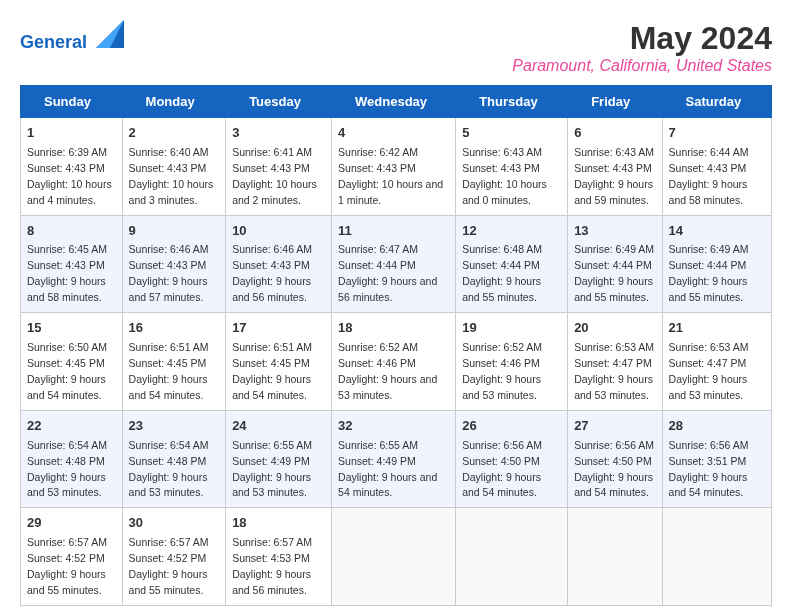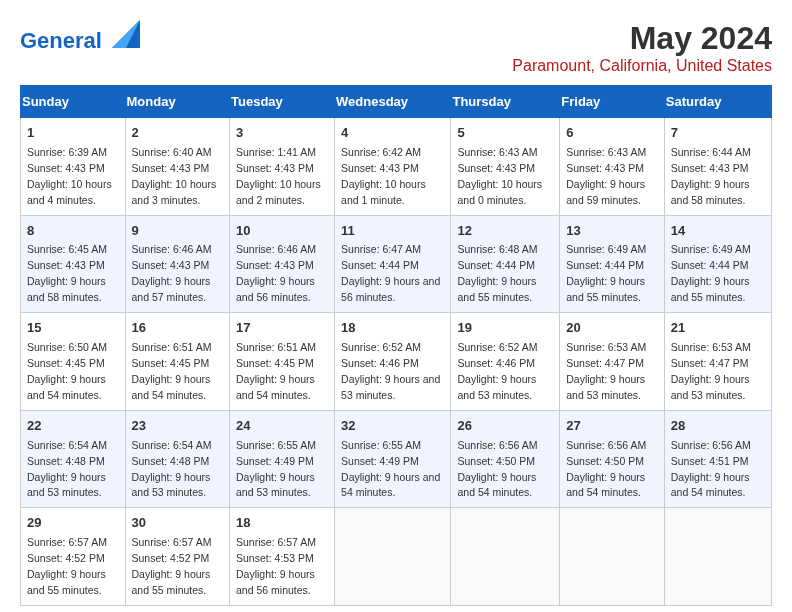--- a/index.html
+++ b/index.html
@@ -14,21 +14,21 @@
       display: flex;
       justify-content: space-between;
       align-items: flex-start;
       margin-bottom: 10px;
     }
     .logo {
       display: flex;
       align-items: center;
     }
     .logo-text {
-      font-size: 22px;
+      font-size: 18px;
       font-weight: bold;
       color: #333;
       line-height: 1.1;
     }
     .logo-text span {
       color: #1565c0;
     }
     .logo-icon {
       width: 28px;
       height: 28px;
@@ -37,33 +37,34 @@
     .title-block {
       text-align: right;
     }
     .main-title {
       font-size: 32px;
       font-weight: bold;
       color: #333;
     }
     .subtitle {
       font-size: 16px;
-      color: #b91c1c;
+      color: #ec4899;
+      font-style: italic;
     }
     table {
       width: 100%;
       border-collapse: collapse;
       font-size: 11px;
     }
     thead tr {
       background-color: #1565c0;
       color: #fff;
     }
     thead th {
-      padding: 8px 1px;
+      padding: 8px 23px;
       font-size: 13px;
       font-weight: bold;
       text-align: left;
       border: 1px solid #1565c0;
     }
     tbody tr {
       vertical-align: top;
     }
     tbody tr:nth-child(odd) {
       background-color: #fff;
@@ -122,21 +123,21 @@
         <th>Wednesday</th>
         <th>Thursday</th>
         <th>Friday</th>
         <th>Saturday</th>
       </tr>
   </thead>
   <tbody id="calendar-body">
   <tr>
         <td><span class="day-num">1</span><span class="day-info">Sunrise: 6:39 AM</span><br><span class="day-info">Sunset: 4:43 PM</span><br><span class="day-info">Daylight: 10 hours and 4 minutes.</span></td>
         <td><span class="day-num">2</span><span class="day-info">Sunrise: 6:40 AM</span><br><span class="day-info">Sunset: 4:43 PM</span><br><span class="day-info">Daylight: 10 hours and 3 minutes.</span></td>
-        <td><span class="day-num">3</span><span class="day-info">Sunrise: 1:41 AM</span><br><span class="day-info">Sunset: 4:43 PM</span><br><span class="day-info">Daylight: 10 hours and 2 minutes.</span></td>
+        <td><span class="day-num">3</span><span class="day-info">Sunrise: 6:41 AM</span><br><span class="day-info">Sunset: 4:43 PM</span><br><span class="day-info">Daylight: 10 hours and 2 minutes.</span></td>
         <td><span class="day-num">4</span><span class="day-info">Sunrise: 6:42 AM</span><br><span class="day-info">Sunset: 4:43 PM</span><br><span class="day-info">Daylight: 10 hours and 1 minute.</span></td>
         <td><span class="day-num">5</span><span class="day-info">Sunrise: 6:43 AM</span><br><span class="day-info">Sunset: 4:43 PM</span><br><span class="day-info">Daylight: 10 hours and 0 minutes.</span></td>
         <td><span class="day-num">6</span><span class="day-info">Sunrise: 6:43 AM</span><br><span class="day-info">Sunset: 4:43 PM</span><br><span class="day-info">Daylight: 9 hours and 59 minutes.</span></td>
         <td><span class="day-num">7</span><span class="day-info">Sunrise: 6:44 AM</span><br><span class="day-info">Sunset: 4:43 PM</span><br><span class="day-info">Daylight: 9 hours and 58 minutes.</span></td>
       </tr>
       <tr>
         <td><span class="day-num">8</span><span class="day-info">Sunrise: 6:45 AM</span><br><span class="day-info">Sunset: 4:43 PM</span><br><span class="day-info">Daylight: 9 hours and 58 minutes.</span></td>
         <td><span class="day-num">9</span><span class="day-info">Sunrise: 6:46 AM</span><br><span class="day-info">Sunset: 4:43 PM</span><br><span class="day-info">Daylight: 9 hours and 57 minutes.</span></td>
         <td><span class="day-num">10</span><span class="day-info">Sunrise: 6:46 AM</span><br><span class="day-info">Sunset: 4:43 PM</span><br><span class="day-info">Daylight: 9 hours and 56 minutes.</span></td>
         <td><span class="day-num">11</span><span class="day-info">Sunrise: 6:47 AM</span><br><span class="day-info">Sunset: 4:44 PM</span><br><span class="day-info">Daylight: 9 hours and 56 minutes.</span></td>
@@ -153,21 +154,21 @@
         <td><span class="day-num">20</span><span class="day-info">Sunrise: 6:53 AM</span><br><span class="day-info">Sunset: 4:47 PM</span><br><span class="day-info">Daylight: 9 hours and 53 minutes.</span></td>
         <td><span class="day-num">21</span><span class="day-info">Sunrise: 6:53 AM</span><br><span class="day-info">Sunset: 4:47 PM</span><br><span class="day-info">Daylight: 9 hours and 53 minutes.</span></td>
       </tr>
       <tr>
         <td><span class="day-num">22</span><span class="day-info">Sunrise: 6:54 AM</span><br><span class="day-info">Sunset: 4:48 PM</span><br><span class="day-info">Daylight: 9 hours and 53 minutes.</span></td>
         <td><span class="day-num">23</span><span class="day-info">Sunrise: 6:54 AM</span><br><span class="day-info">Sunset: 4:48 PM</span><br><span class="day-info">Daylight: 9 hours and 53 minutes.</span></td>
         <td><span class="day-num">24</span><span class="day-info">Sunrise: 6:55 AM</span><br><span class="day-info">Sunset: 4:49 PM</span><br><span class="day-info">Daylight: 9 hours and 53 minutes.</span></td>
         <td><span class="day-num">32</span><span class="day-info">Sunrise: 6:55 AM</span><br><span class="day-info">Sunset: 4:49 PM</span><br><span class="day-info">Daylight: 9 hours and 54 minutes.</span></td>
         <td><span class="day-num">26</span><span class="day-info">Sunrise: 6:56 AM</span><br><span class="day-info">Sunset: 4:50 PM</span><br><span class="day-info">Daylight: 9 hours and 54 minutes.</span></td>
         <td><span class="day-num">27</span><span class="day-info">Sunrise: 6:56 AM</span><br><span class="day-info">Sunset: 4:50 PM</span><br><span class="day-info">Daylight: 9 hours and 54 minutes.</span></td>
-        <td><span class="day-num">28</span><span class="day-info">Sunrise: 6:56 AM</span><br><span class="day-info">Sunset: 4:51 PM</span><br><span class="day-info">Daylight: 9 hours and 54 minutes.</span></td>
+        <td><span class="day-num">28</span><span class="day-info">Sunrise: 6:56 AM</span><br><span class="day-info">Sunset: 3:51 PM</span><br><span class="day-info">Daylight: 9 hours and 54 minutes.</span></td>
       </tr>
       <tr>
         <td><span class="day-num">29</span><span class="day-info">Sunrise: 6:57 AM</span><br><span class="day-info">Sunset: 4:52 PM</span><br><span class="day-info">Daylight: 9 hours and 55 minutes.</span></td>
         <td><span class="day-num">30</span><span class="day-info">Sunrise: 6:57 AM</span><br><span class="day-info">Sunset: 4:52 PM</span><br><span class="day-info">Daylight: 9 hours and 55 minutes.</span></td>
         <td><span class="day-num">18</span><span class="day-info">Sunrise: 6:57 AM</span><br><span class="day-info">Sunset: 4:53 PM</span><br><span class="day-info">Daylight: 9 hours and 56 minutes.</span></td>
         <td class="empty-cell"></td>
         <td class="empty-cell"></td>
         <td class="empty-cell"></td>
         <td class="empty-cell"></td>
       </tr>

